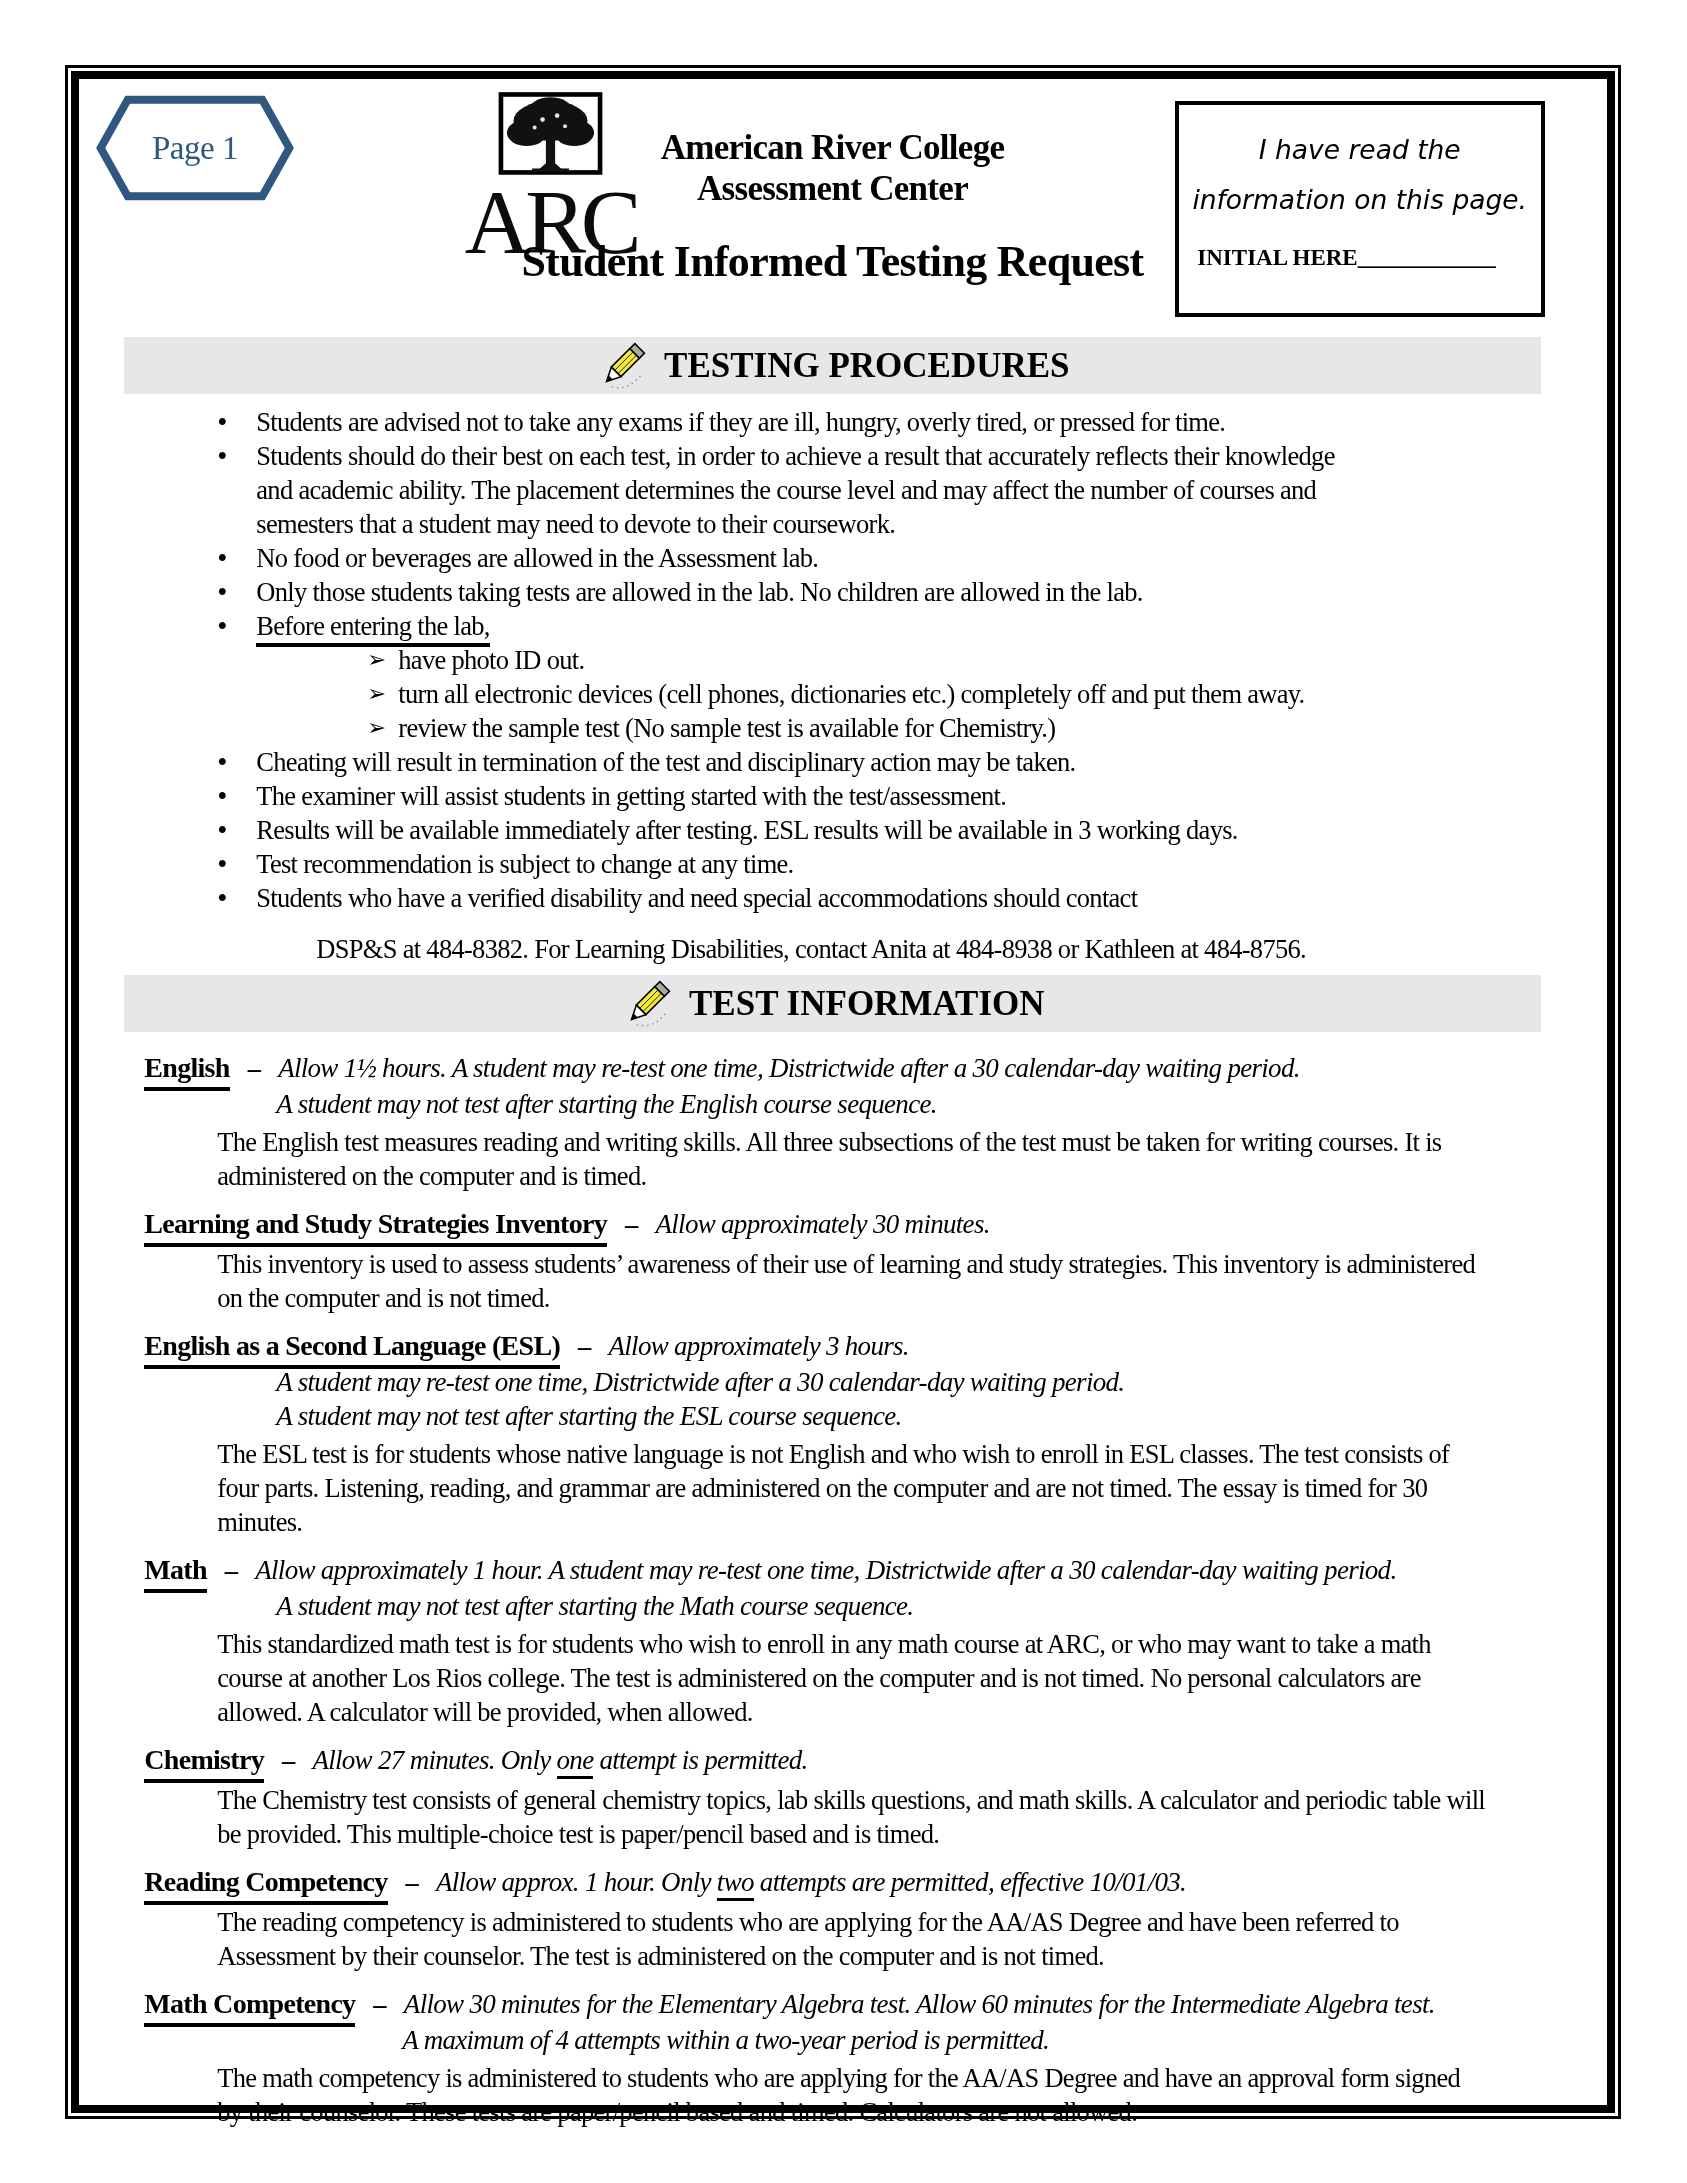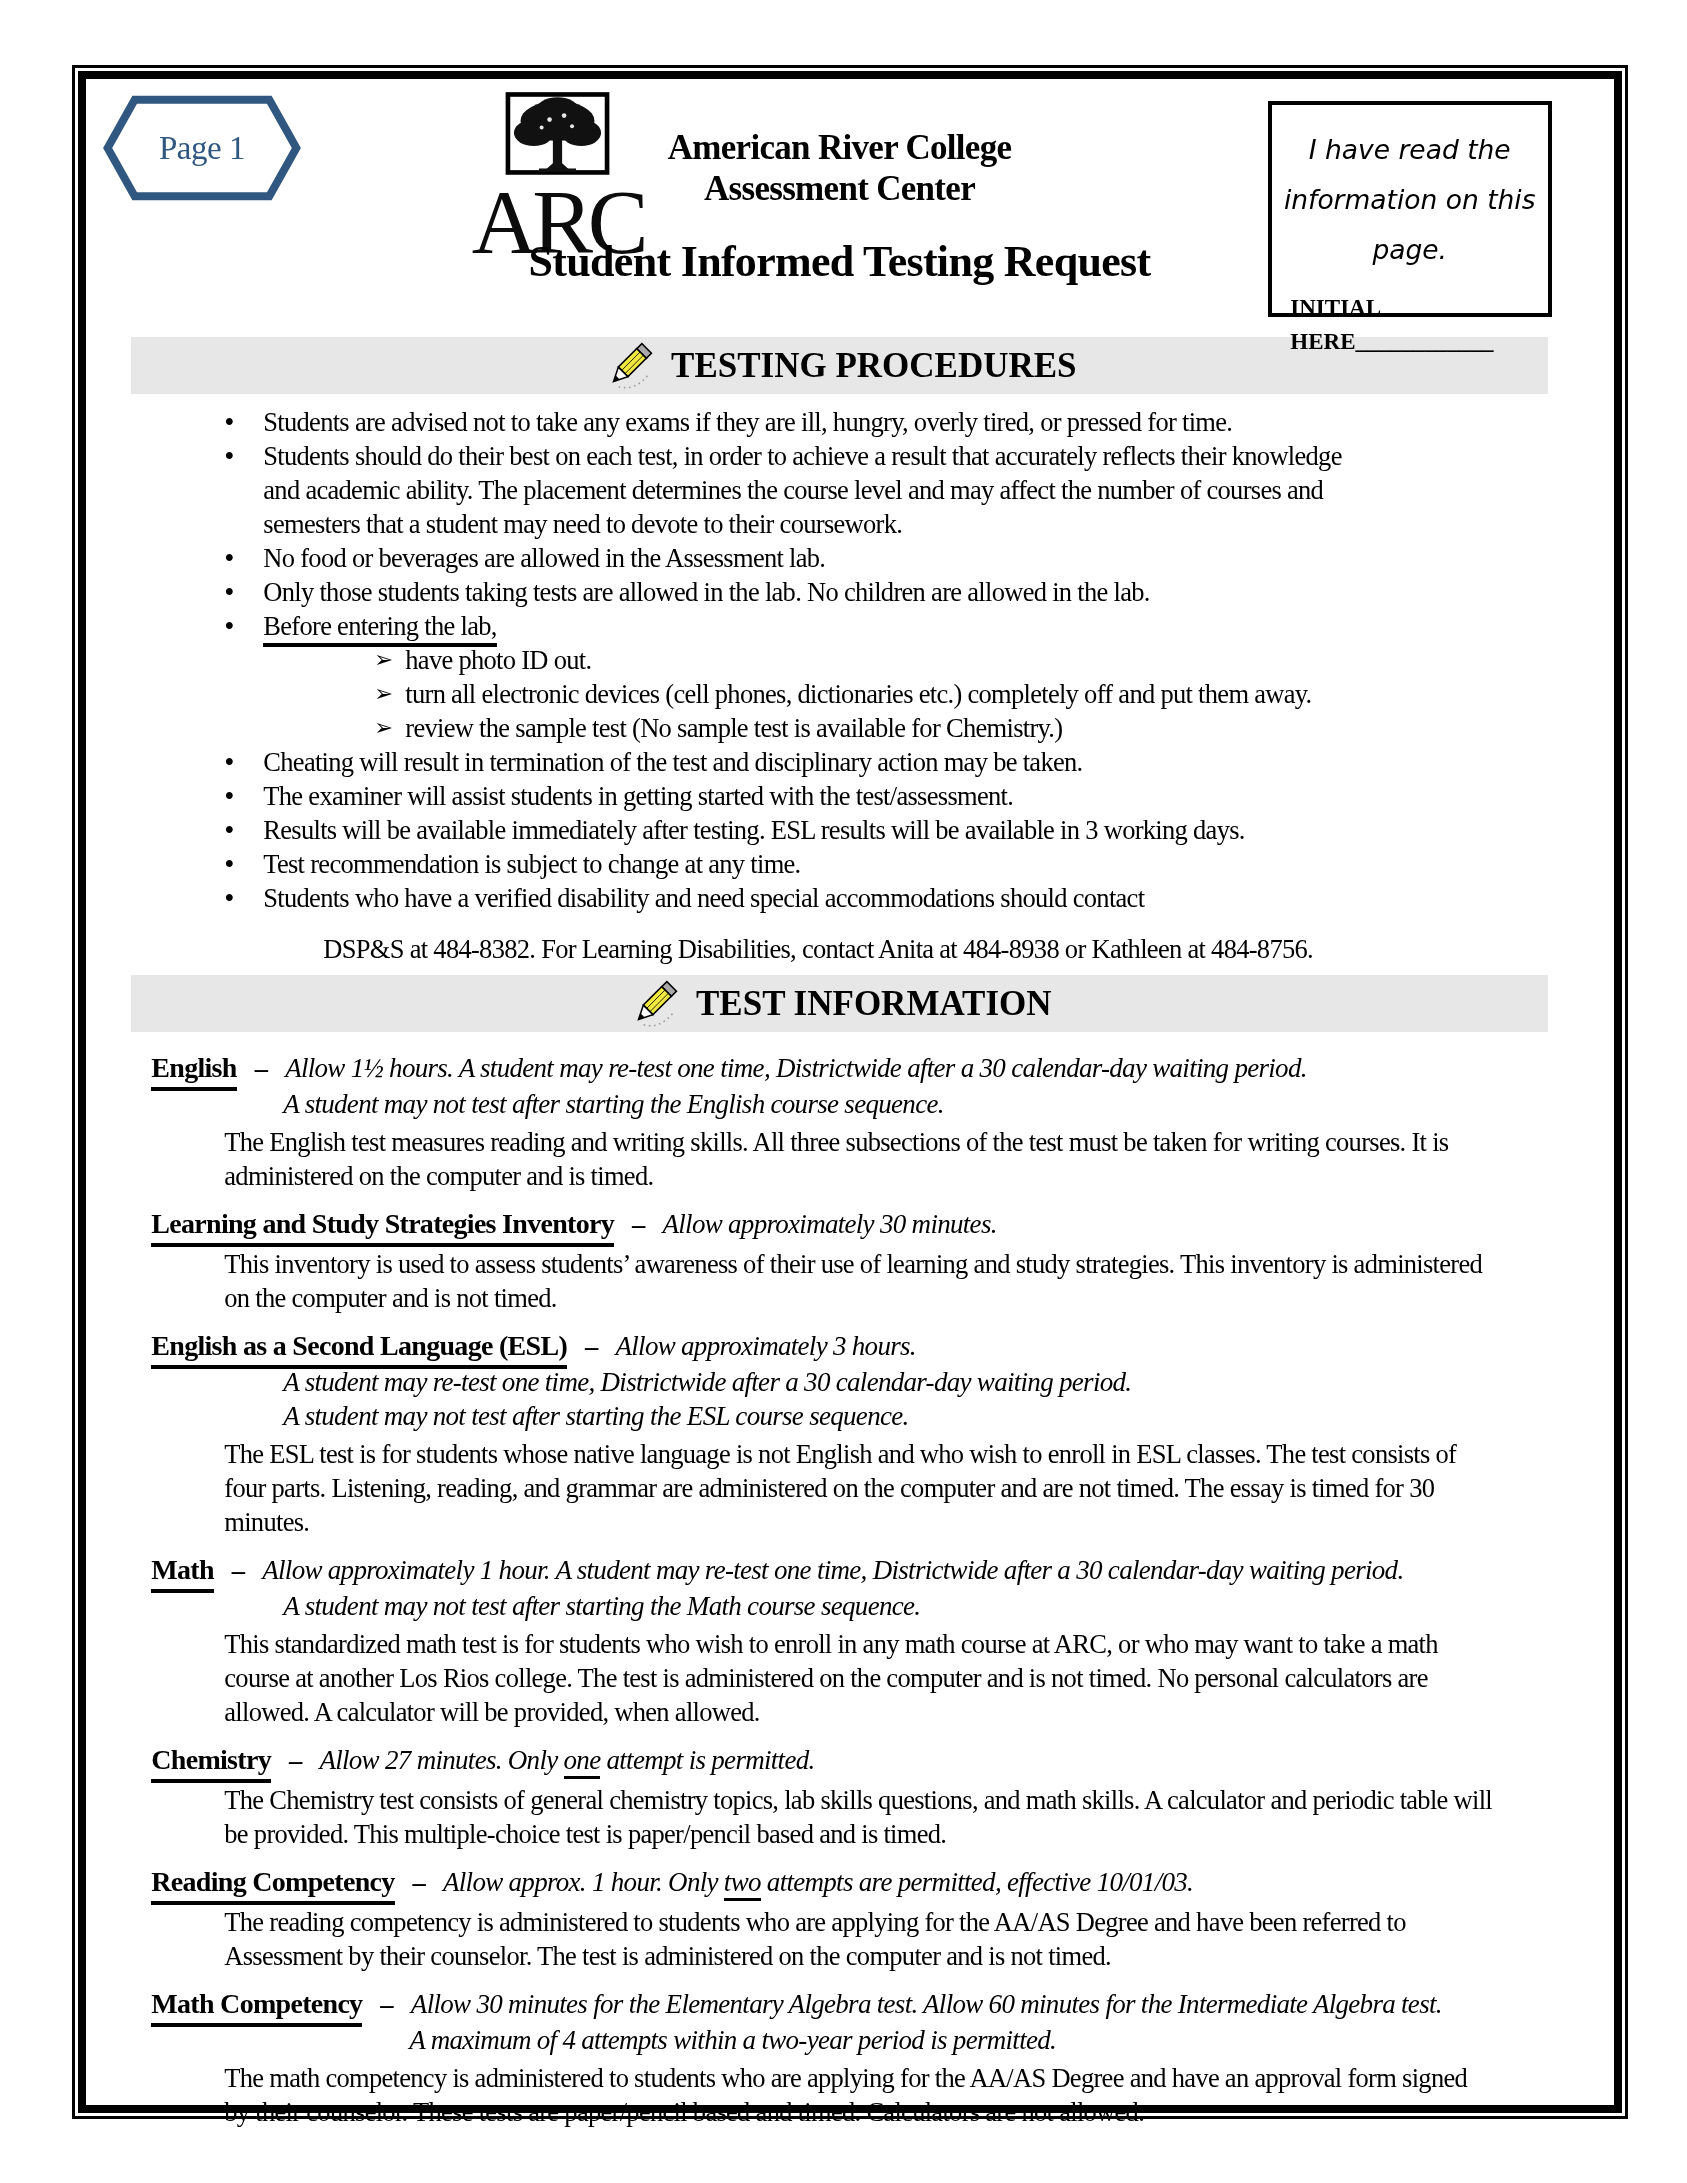--- a/index.html
+++ b/index.html
@@ -4,34 +4,34 @@
 <title>Student Informed Testing Request</title>
 <style>
   html,body { margin:0; padding:0; }
   body {
     width:1687px; height:2183px; position:relative;
     background:#ffffff; color:#000;
     font-family:"Liberation Serif", serif;
     font-size:26.5px; line-height:34px; letter-spacing:-0.7px;
   }
   
-  .sheet { position:absolute; left:72px; top:65px; width:1556px; height:2054px;
+  .sheet { position:absolute; left:65px; top:65px; width:1556px; height:2054px;
            border:3.3px solid #000; box-sizing:border-box; }
   .sheet-inner { position:absolute; inset:3.3px; border:8.6px solid #000; box-sizing:border-box;
                  padding:10px 66px 13.2px 45px; }
 
   
   .hdr { position:relative; height:248px; }
   .badge { position:absolute; left:-28px; top:5.3px; }
   .badge text { font-family:"Liberation Serif", serif; }
   .logo { position:absolute; left:334px; top:0; }
   .org { position:absolute; left:0; right:0; top:38px; text-align:center; }
   .org-name, .org-dept { font-size:35px; font-weight:bold; line-height:41px; letter-spacing:-0.7px; }
   .doc-title { font-size:44px; font-weight:bold; margin-top:29px; letter-spacing:-0.7px; line-height:48px; }
-  .initial-box { position:absolute; right:-4px; top:12px; width:284px; height:216px;
+  .initial-box { position:absolute; right:-4px; top:12px; width:370px; height:216px;
                  border:4px solid #000; box-sizing:border-box; padding:20px 12px 0 12px; }
   .ib-line { font-family:"DejaVu Sans", sans-serif; font-style:italic; font-size:26.5px;
              line-height:50px; text-align:center; letter-spacing:0; }
   .ib-initial { margin-top:16px; padding-left:6.6px; font-weight:bold; font-size:23px; letter-spacing:0; }
 
   
   .bar { height:57px; background:#E7E7E7; display:flex; align-items:center;
          justify-content:center; gap:14.6px; }
   .bar1 { margin-top:0; }
   .bar2 { margin-top:9.3px; }

